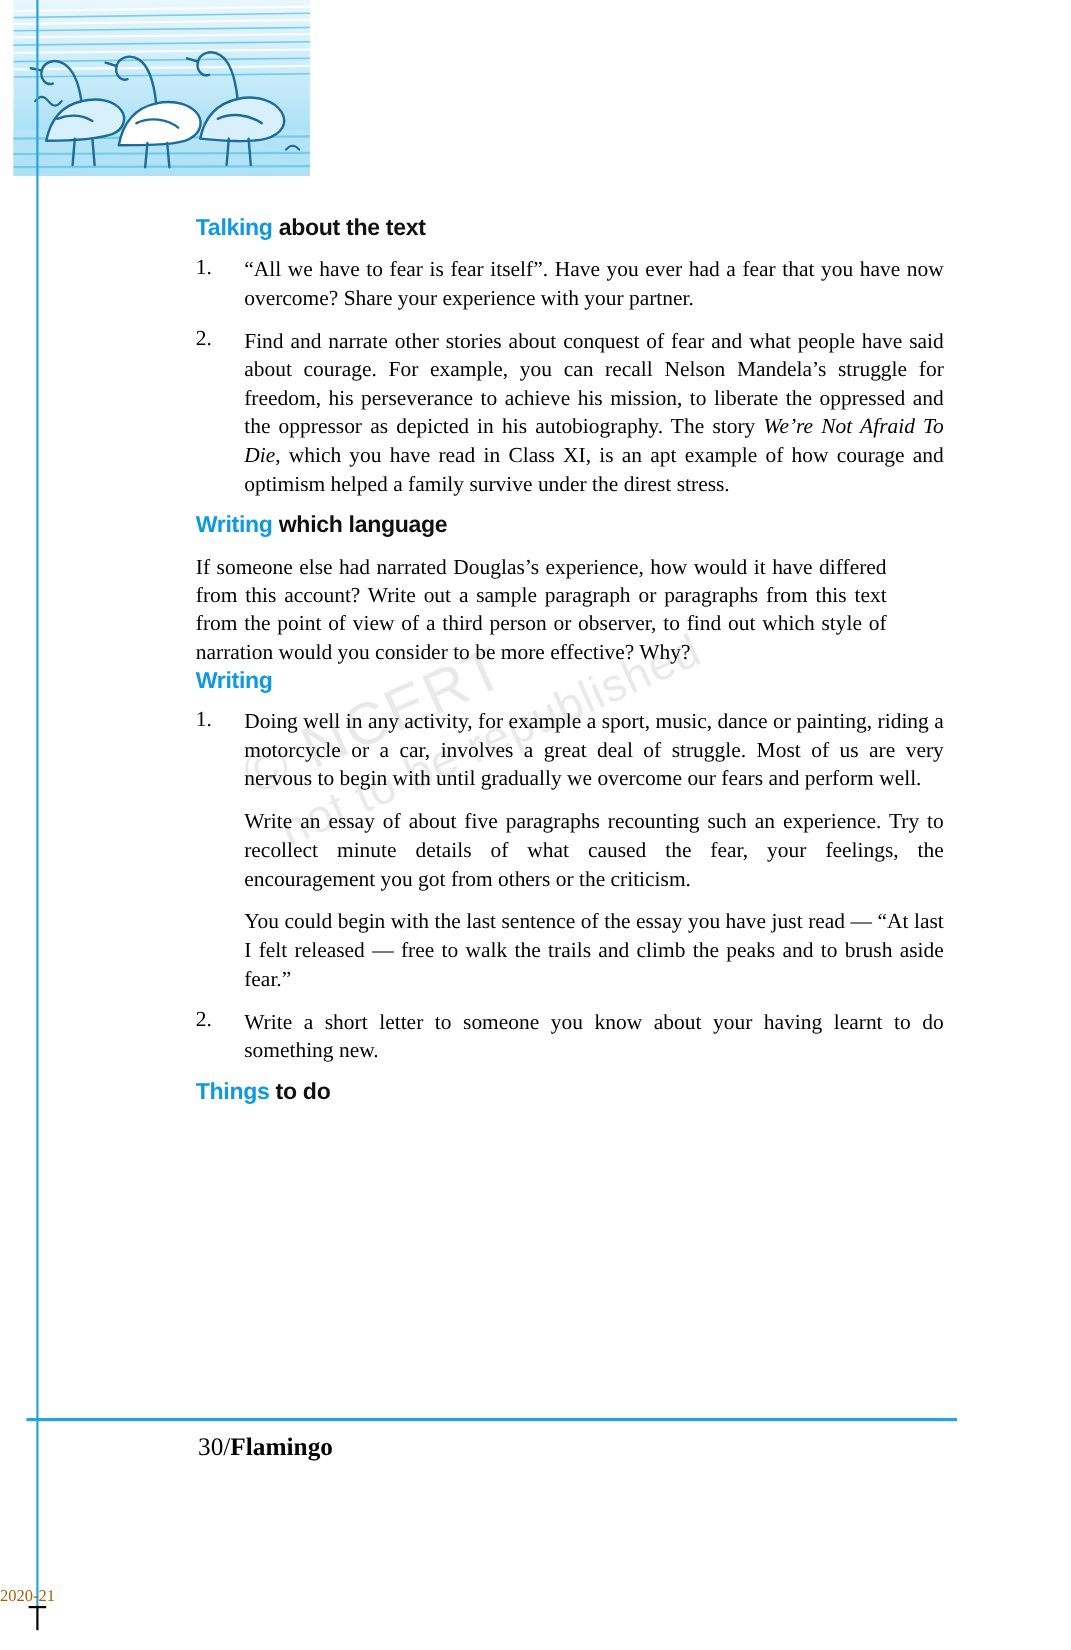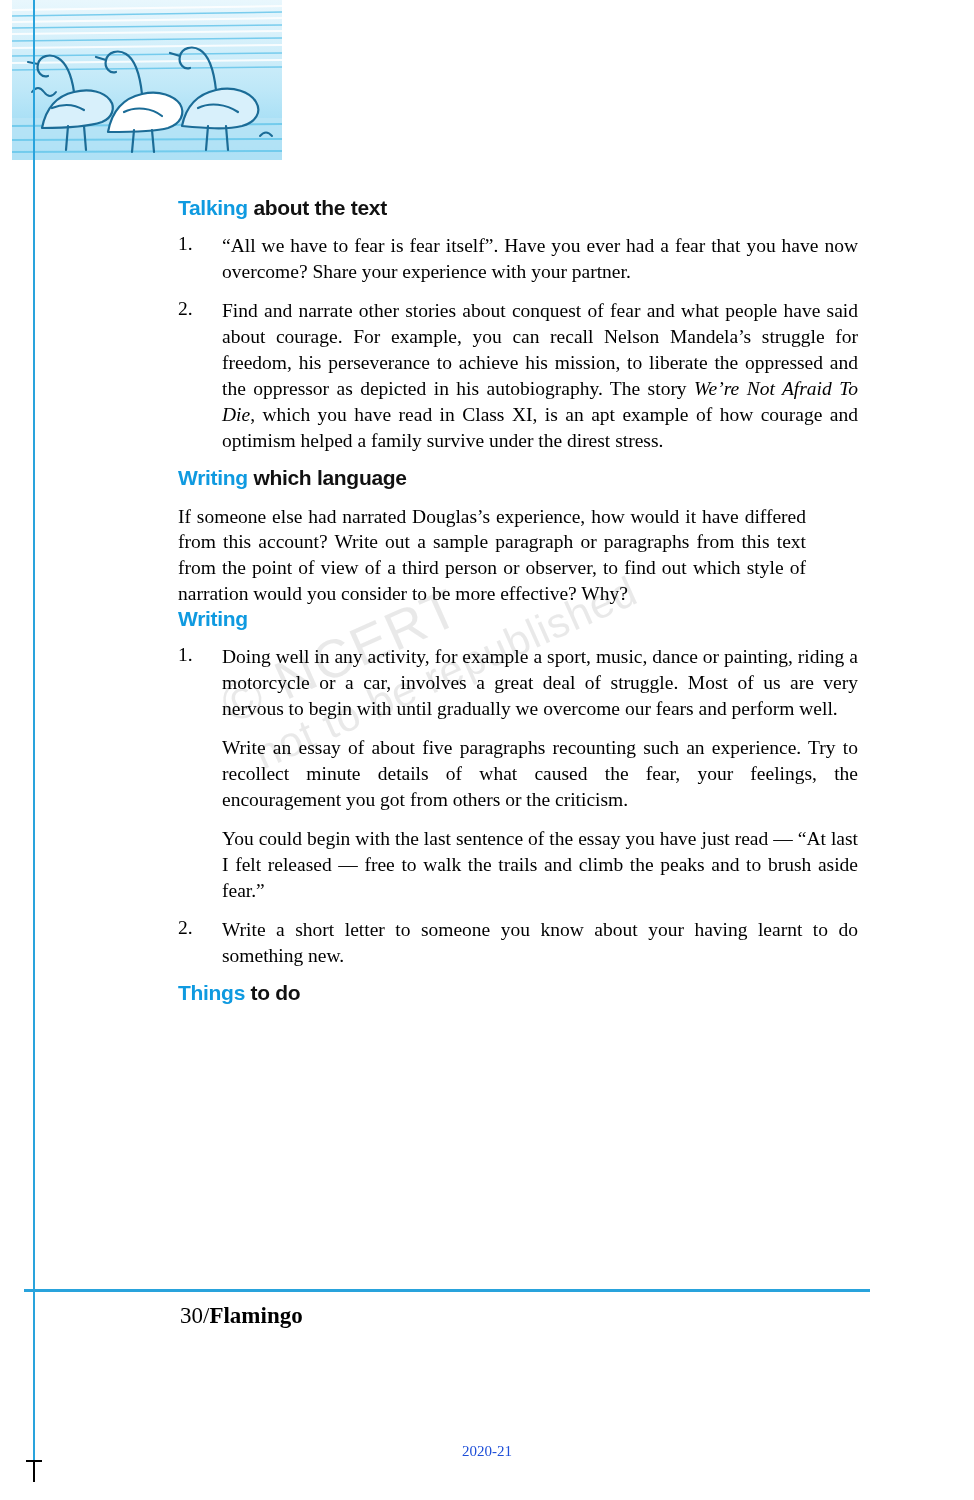--- a/index.html
+++ b/index.html
@@ -129,24 +129,24 @@
     font-size: 23px;
     font-family: "Liberation Serif", serif;
   }
   .folio .bold { font-weight: bold; }
 
   .year {
     position: absolute;
     left: 0;
     top: 1443px;
     width: 974px;
-    text-align: center;
+    text-align: left;
     font-size: 15px;
     font-family: "Liberation Serif", serif;
-    color: #1d4ed8;
+    color: #a16207;
   }
 
   
   .watermark {
     position: absolute;
     left: 250px;
     top: 560px;
     width: 520px;
     height: 300px;
     pointer-events: none;

